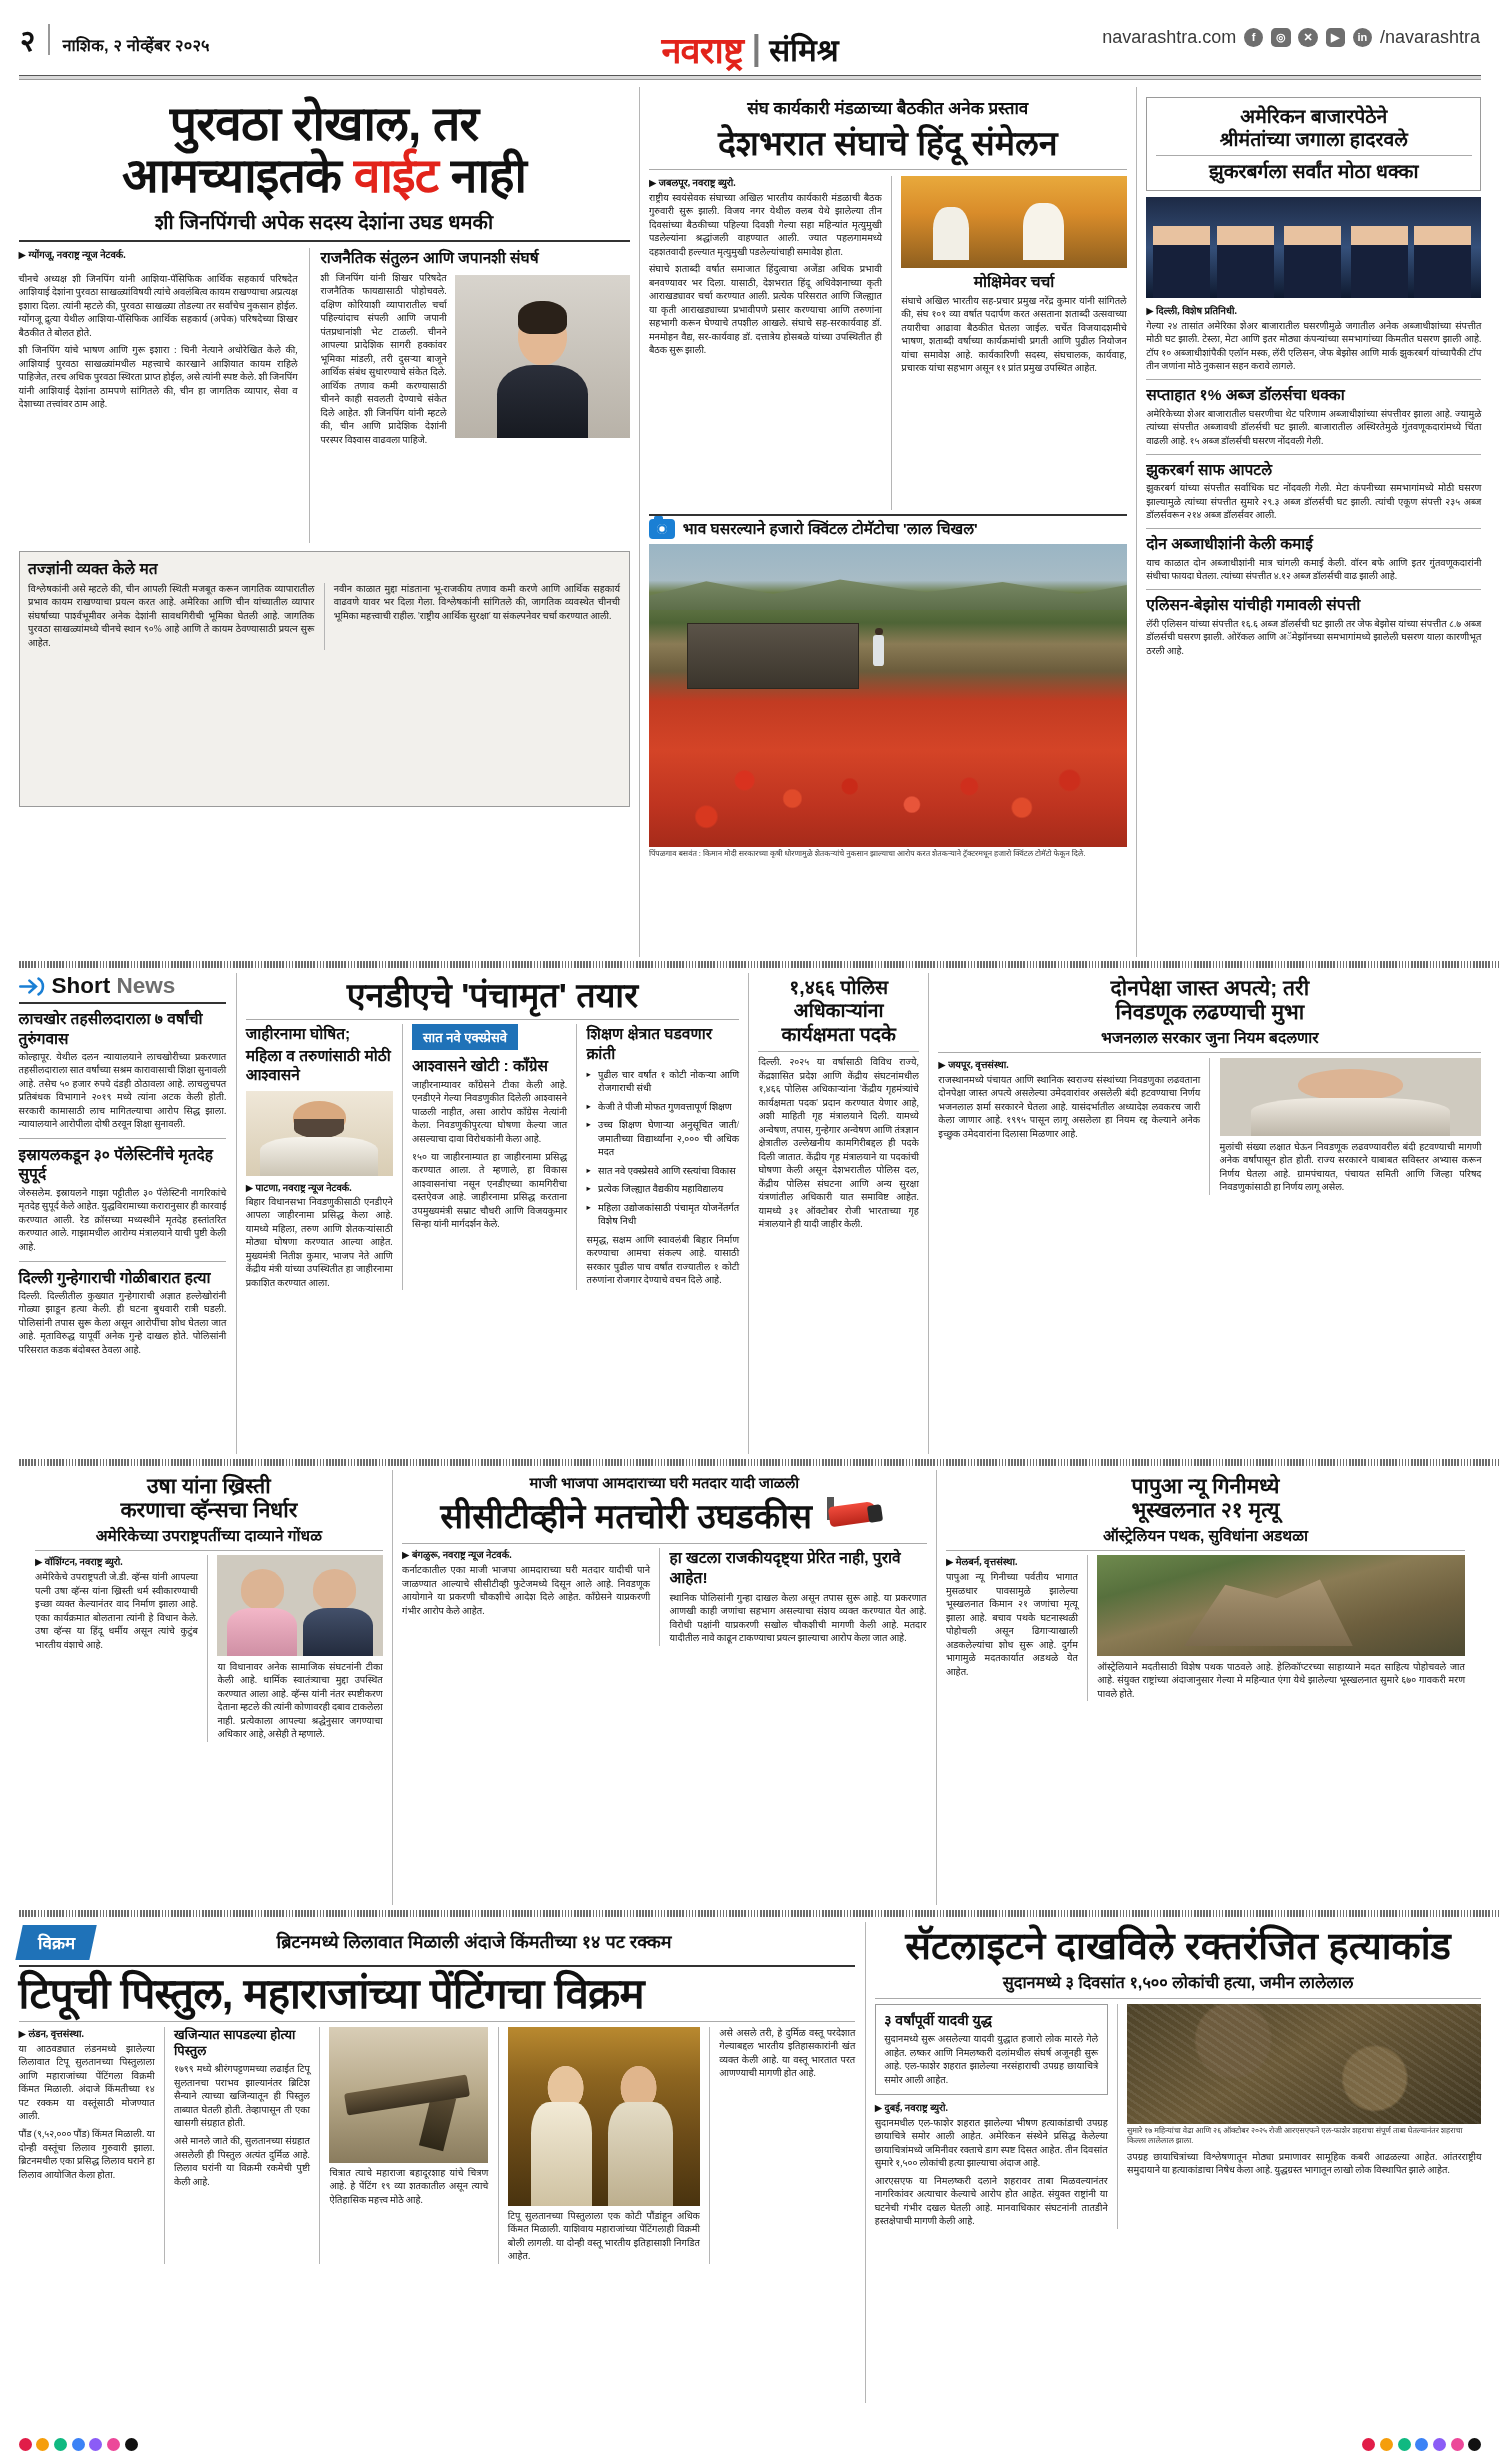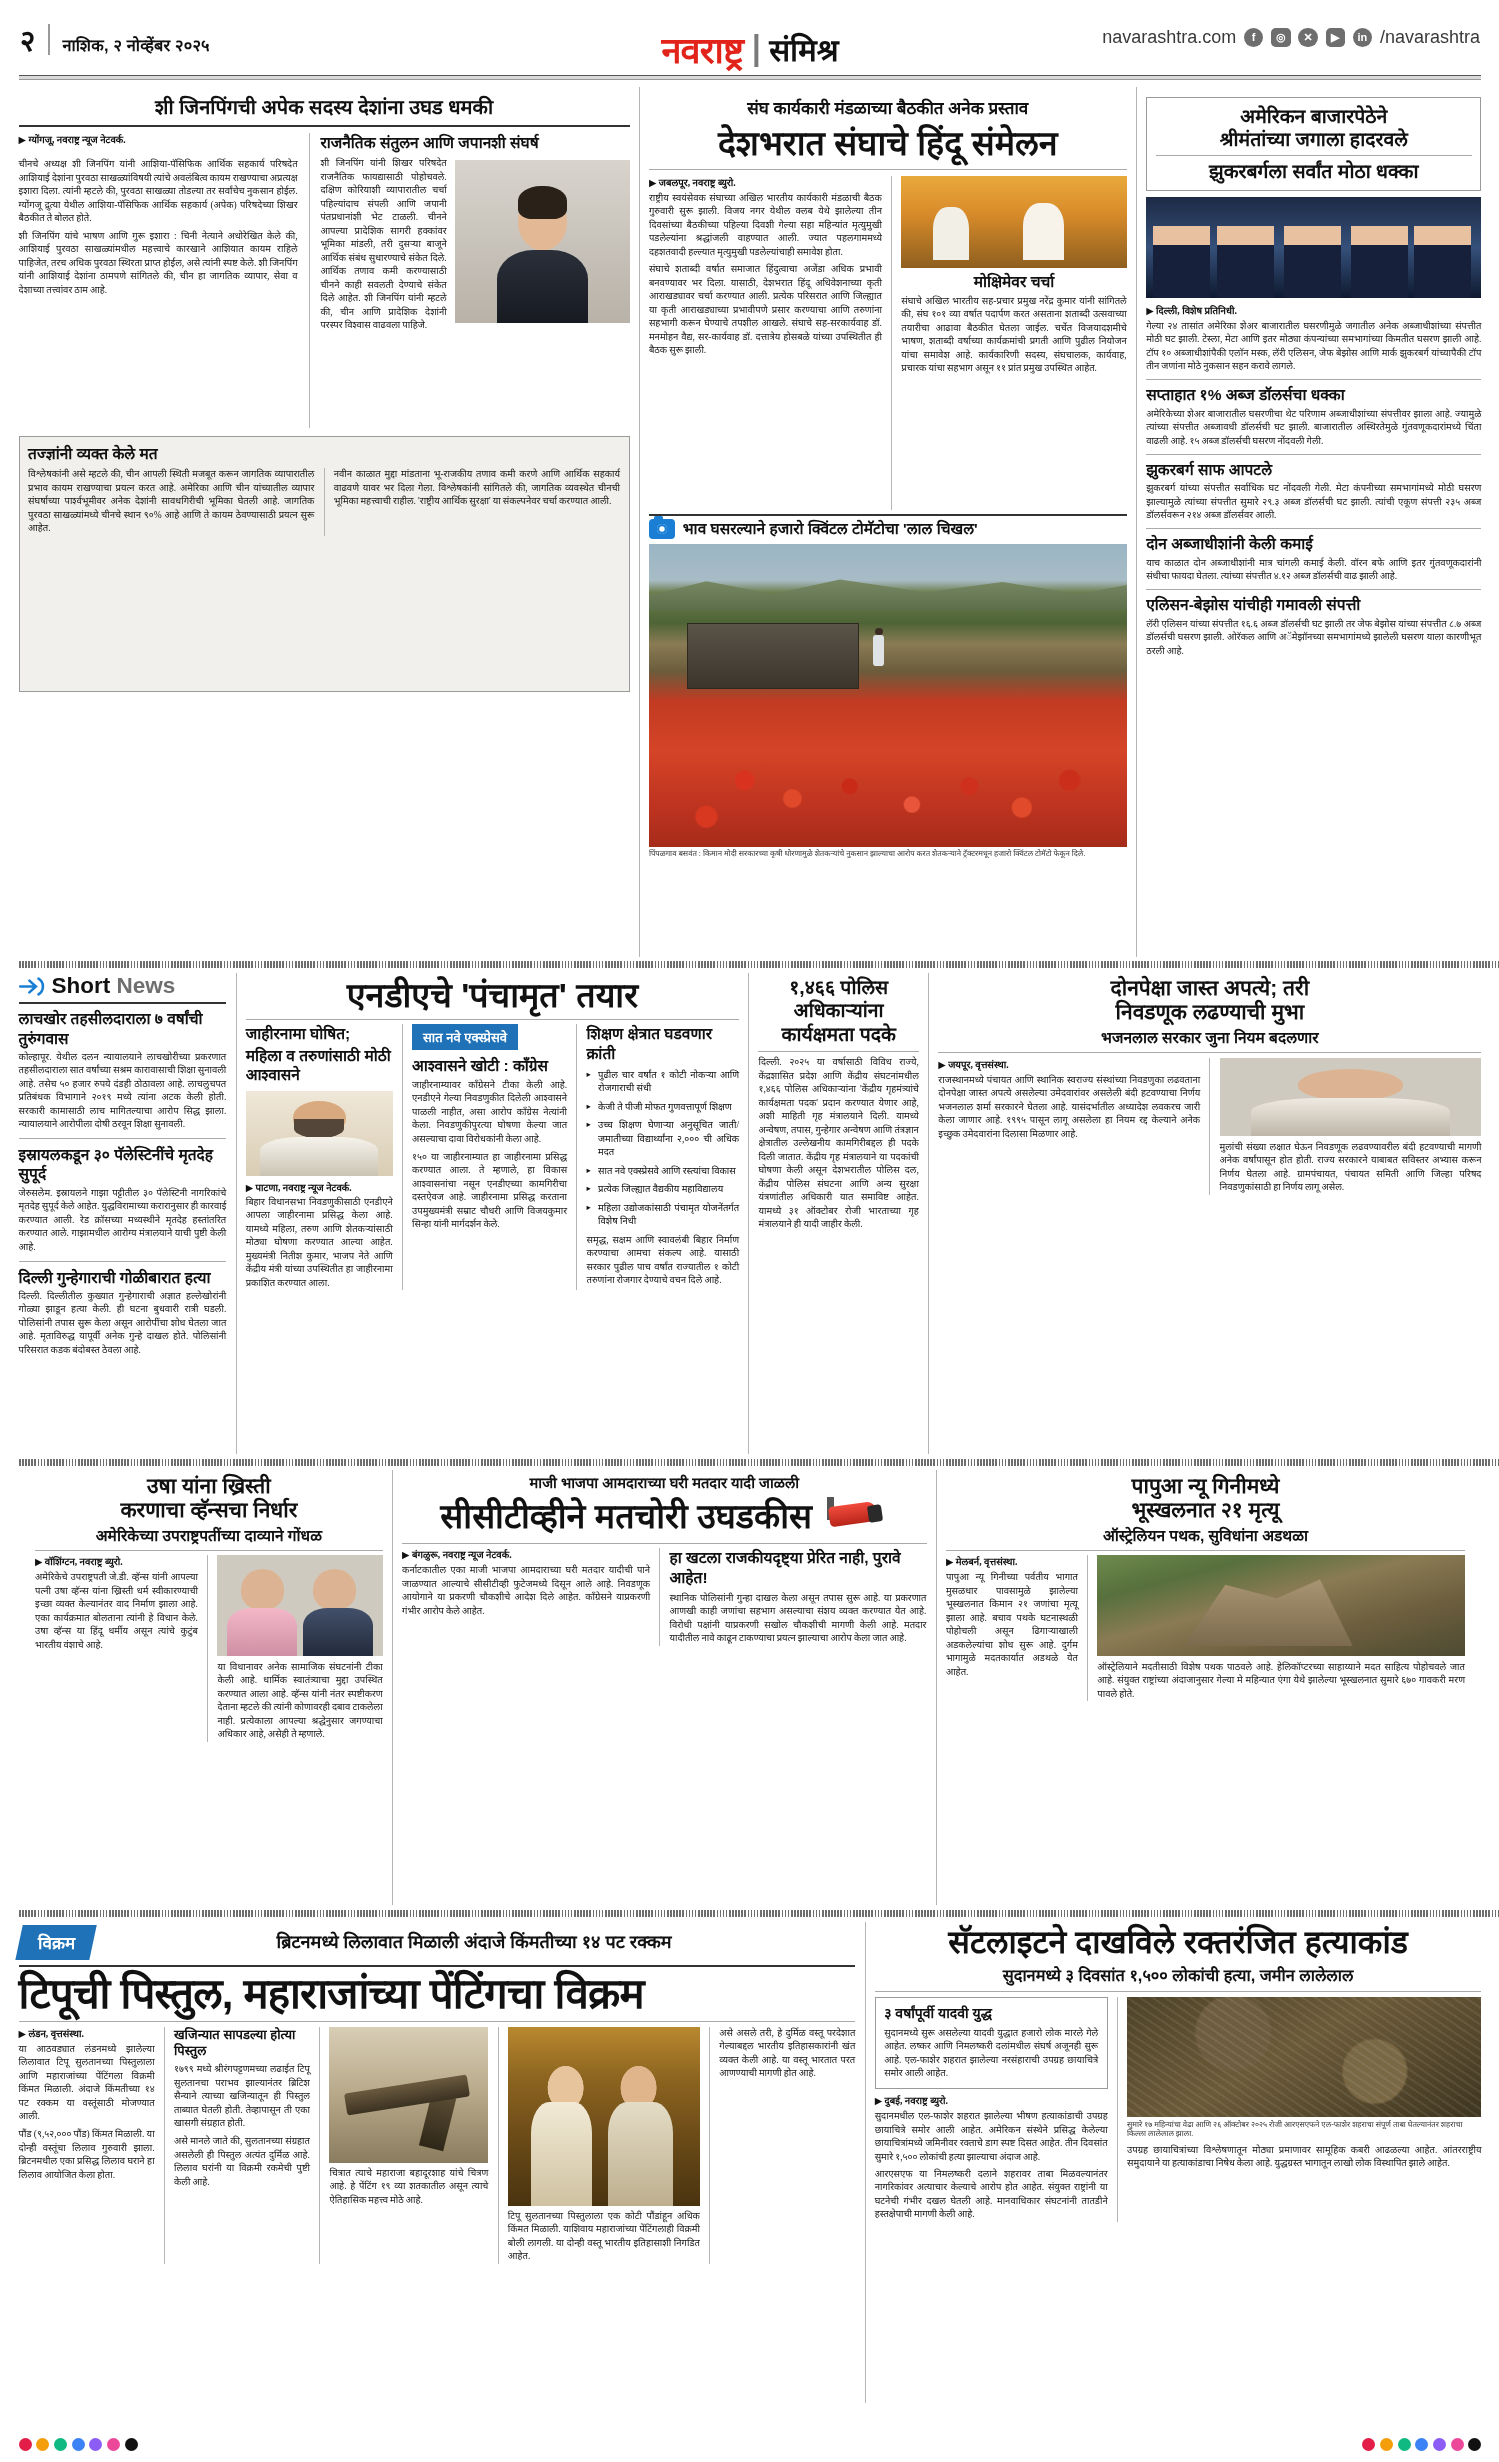--- a/index.html
+++ b/index.html
@@ -441,20 +441,24 @@
       <span class="soc">in</span>
       <span class="mh-handle">/navarashtra</span>
     </div>
   </div>
 
   <div class="rule-double"></div>
 
   <div class="top-section" style="height:877px;">
 
     <div class="col pad-r" style="width:621px;">
+      <h1 class="hl-xl" style="text-align:center;margin-top:11px;">
+        <span>पुरवठा रोखाल, तर</span><br>
+        <span>आमच्याइतके </span><span class="red">वाईट</span><span> नाही</span>
+      </h1>
       <div class="subhead" style="text-align:center;margin:7.8px 0 6.2px;">शी जिनपिंगची अपेक सदस्य देशांना उघड धमकी</div>
       <div class="hline-dark"></div>
 
       <div style="display:flex;gap:11px;margin-top:6.2px;height:295px;">
         <div style="width:279px;">
           <div class="dateline" style="margin-bottom:12px;">▶ ग्योंगजू, नवराष्ट्र न्यूज नेटवर्क.</div>
           <div class="body-text">
             <p>चीनचे अध्यक्ष शी जिनपिंग यांनी आशिया-पॅसिफिक आर्थिक सहकार्य परिषदेत आशियाई देशांना पुरवठा साखळ्यांविषयी त्यांचे अवलंबित्व कायम राखण्याचा अप्रत्यक्ष इशारा दिला. त्यांनी म्हटले की, पुरवठा साखळ्या तोडल्या तर सर्वांचेच नुकसान होईल. ग्योंगजू द्रुत्या येथील आशिया-पॅसिफिक आर्थिक सहकार्य (अपेक) परिषदेच्या शिखर बैठकीत ते बोलत होते.</p>
             <p>शी जिनपिंग यांचे भाषण आणि गुरू इशारा : चिनी नेत्याने अधोरेखित केले की, आशियाई पुरवठा साखळ्यांमधील महत्त्वाचे कारखाने आशियात कायम राहिले पाहिजेत, तरच अधिक पुरवठा स्थिरता प्राप्त होईल, असे त्यांनी स्पष्ट केले. शी जिनपिंग यांनी आशियाई देशांना ठामपणे सांगितले की, चीन हा जागतिक व्यापार, सेवा व देशाच्या तत्त्वांवर ठाम आहे.</p>
           </div>
@@ -788,21 +792,21 @@
         <div class="vline"></div>
         <div style="width:136px;">
           <div class="body-text">असे असले तरी, हे दुर्मिळ वस्तू परदेशात गेल्याबद्दल भारतीय इतिहासकारांनी खंत व्यक्त केली आहे. या वस्तू भारतात परत आणण्याची मागणी होत आहे.</div>
         </div>
       </div>
     </div>
 
     <div class="vline"></div>
 
     <div style="flex:1;padding-left:9.3px;">
-      <h2 class="hl-lg hdr-center" style="margin-top:3.1px;font-size:32px;">सॅटलाइटने दाखविले रक्तरंजित हत्याकांड</h2>
+      <h2 class="hl-lg hdr-center" style="margin-top:3.1px;font-size:38px;">सॅटलाइटने दाखविले रक्तरंजित हत्याकांड</h2>
       <div class="hl-xs hdr-center" style="margin-top:4.7px;font-size:16.3px;">सुदानमध्ये ३ दिवसांत १,५०० लोकांची हत्या, जमीन लालेलाल</div>
       <div class="hline" style="margin:5.4px 0;"></div>
 
       <div style="display:flex;gap:9.3px;">
         <div style="width:233px;">
           <div class="boxed">
             <div class="hl-xs" style="font-size:14px;">३ वर्षांपूर्वी यादवी युद्ध</div>
             <div class="body-text" style="margin-top:3.9px;">सुदानमध्ये सुरू असलेल्या यादवी युद्धात हजारो लोक मारले गेले आहेत. लष्कर आणि निमलष्करी दलांमधील संघर्ष अजूनही सुरू आहे. एल-फाशेर शहरात झालेल्या नरसंहाराची उपग्रह छायाचित्रे समोर आली आहेत.</div>
           </div>
           <div class="dateline" style="margin-top:5.4px;">▶ दुबई, नवराष्ट्र ब्युरो.</div>

